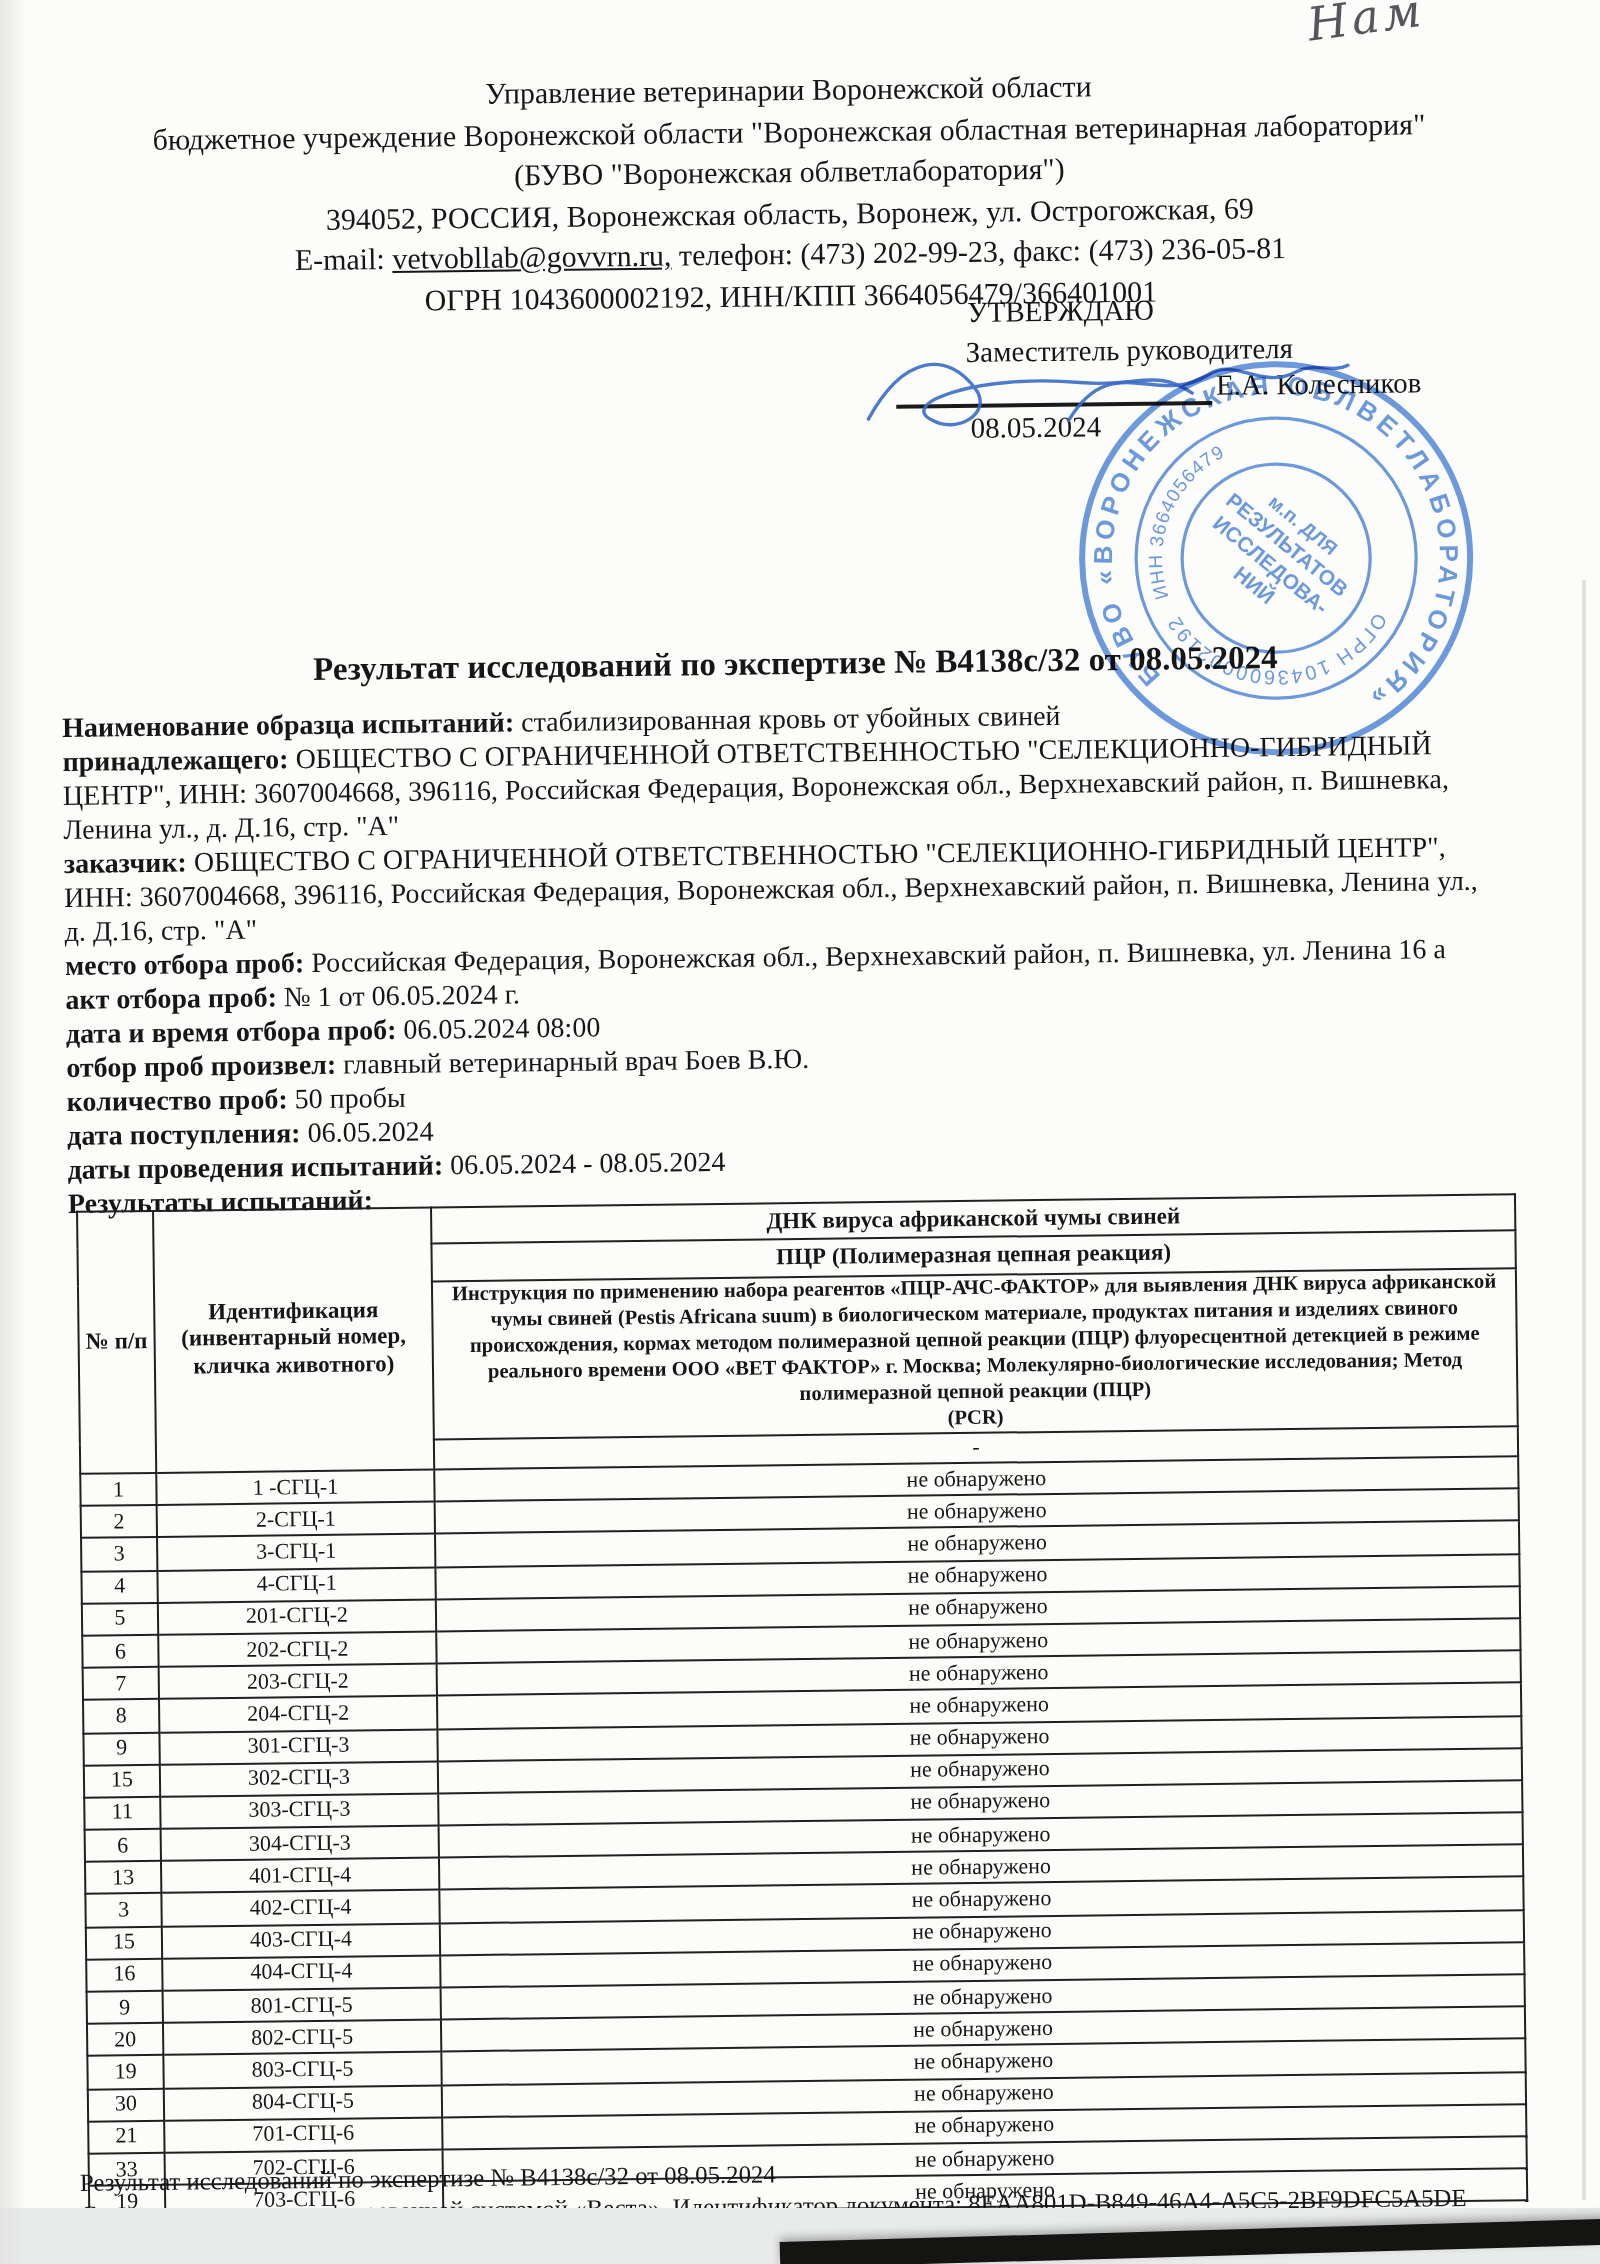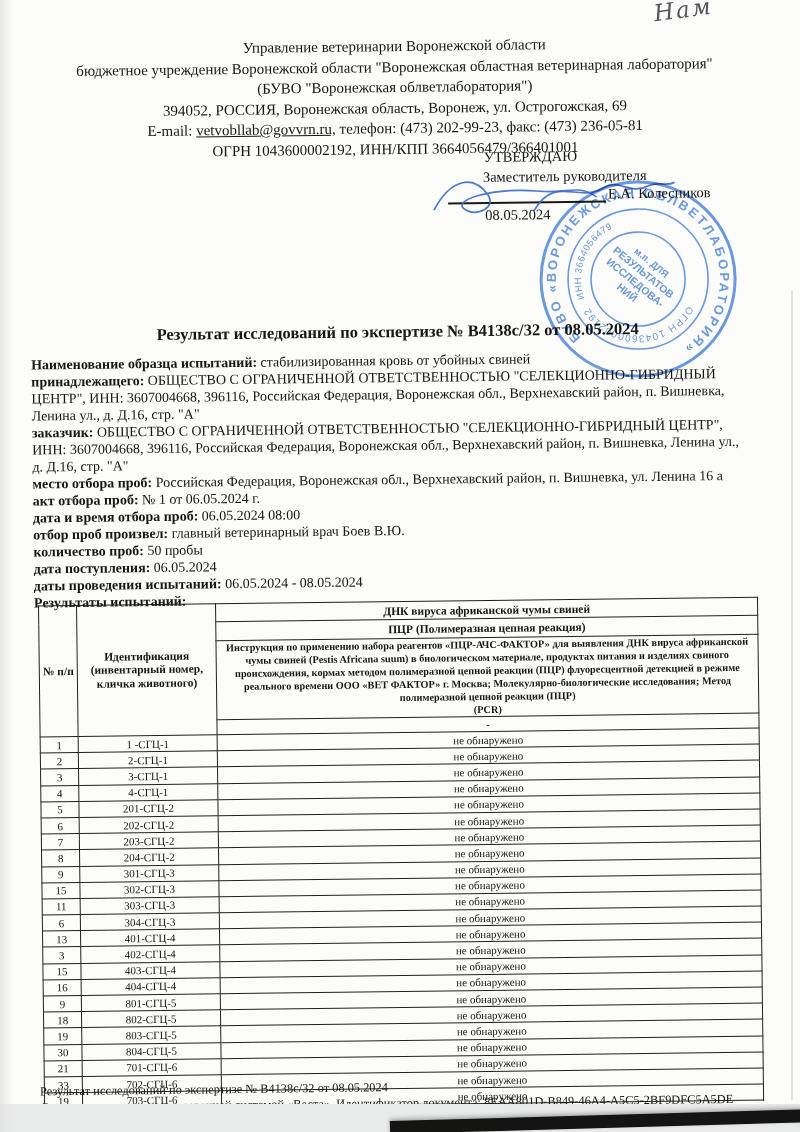--- a/index.html
+++ b/index.html
@@ -270,21 +270,21 @@
       <td>не обнаружено</td>
     </tr>
 
     <tr>
       <td>9</td>
       <td>801-СГЦ-5</td>
       <td>не обнаружено</td>
     </tr>
 
     <tr>
-      <td>18</td>
+      <td>20</td>
       <td>802-СГЦ-5</td>
       <td>не обнаружено</td>
     </tr>
 
     <tr>
       <td>19</td>
       <td>803-СГЦ-5</td>
       <td>не обнаружено</td>
     </tr>
 

